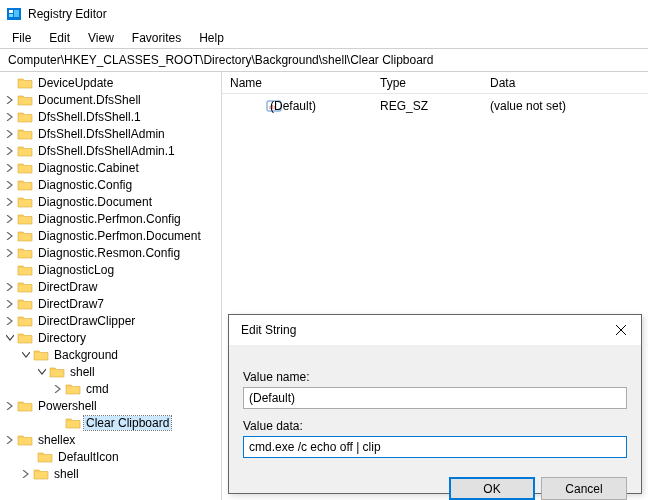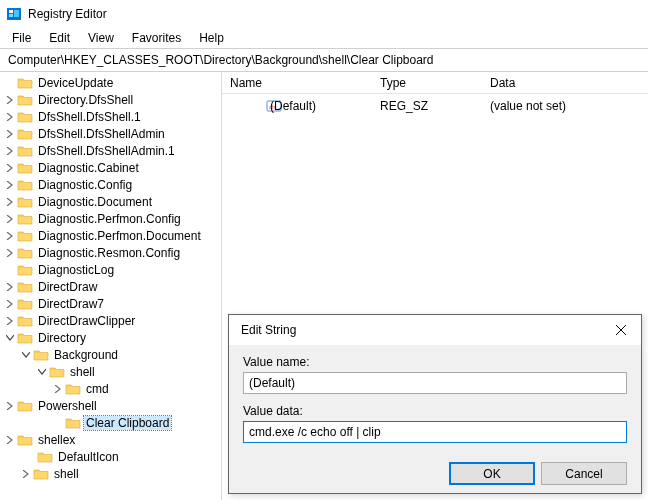--- a/index.html
+++ b/index.html
@@ -24,21 +24,21 @@
 .tree-item .label { padding: 0 2px; }
 .listview { flex: 1; position: relative; }
 .listhead { display: flex; border-bottom: 1px solid #e5e5e5; height: 22px; align-items: center; }
 .listhead .col { padding: 3px 8px; font-size: 12px; color: #000; }
 .listrow { display: flex; align-items: center; padding: 2px 0; }
 .listrow .cell { padding: 2px 8px; font-size: 12px; display: flex; align-items: center; }
 .listrow .str-ico { width: 16px; height: 16px; margin-right: 4px; padding-left: 36px; }
 .dialog { position: absolute; left: 228px; top: 314px; width: 414px; height: 180px; background: #f0f0f0; border: 1px solid #646464; box-shadow: 2px 2px 6px rgba(0,0,0,0.15); }
 .dialog .dlg-title { display: flex; align-items: center; justify-content: space-between; height: 30px; padding: 0 8px 0 12px; background: #fff; }
 .dialog .dlg-title span { font-size: 12px; }
-.dialog .dlg-body { padding: 10px 14px 0; }
+.dialog .dlg-body { padding: 25px 14px 0; }
 .field-label { font-size: 12px; margin-bottom: 3px; }
 .field-ro { background: #fff; border: 1px solid #aaa; padding: 3px 5px; font-size: 12px; height: 22px; color: #000; }
 .field-input { width: 100%; border: 1px solid #0078d7; padding: 3px 5px; font-size: 12px; height: 22px; font-family: inherit; outline: none; }
 .dlg-buttons { display: flex; justify-content: flex-end; gap: 6px; padding: 19px 14px 10px; }
 .dlg-buttons button { width: 86px; height: 23px; font-family: inherit; font-size: 12px; background: #e1e1e1; border: 1px solid #adadad; }
 .dlg-buttons button.primary { border: 2px solid #0078d7; background: #e1e1e1; }
 .close-x { width: 24px; height: 24px; display: flex; align-items: center; justify-content: center; }
 svg { display: block; }
 </style>
 </head>
@@ -85,21 +85,21 @@
           <svg width="8" height="8">
             <path d="M1 0 L6 4 L1 8" fill="none" stroke="#6b6b6b" stroke-width="1.2"></path>
           </svg>
         </span>
         <span class="folder-ico">
           <svg width="16" height="14">
             <path d="M1 3 L6 3 L7.5 4.5 L15 4.5 L15 12 L1 12 Z" fill="#ffd76b" stroke="#d9a93a" stroke-width="0.6"></path>
             <path d="M1 3 L6 3 L7.5 4.5 L1 4.5 Z" fill="#f2c14e"></path>
           </svg>
         </span>
-        <span class="label">Directory.DfsShell</span>
+        <span class="label">Document.DfsShell</span>
       </div>
       <div class="tree-item" style="padding-left: 4px;">
         <span class="arrow ">
           <svg width="8" height="8">
             <path d="M1 0 L6 4 L1 8" fill="none" stroke="#6b6b6b" stroke-width="1.2"></path>
           </svg>
         </span>
         <span class="folder-ico">
           <svg width="16" height="14">
             <path d="M1 3 L6 3 L7.5 4.5 L15 4.5 L15 12 L1 12 Z" fill="#ffd76b" stroke="#d9a93a" stroke-width="0.6"></path>

